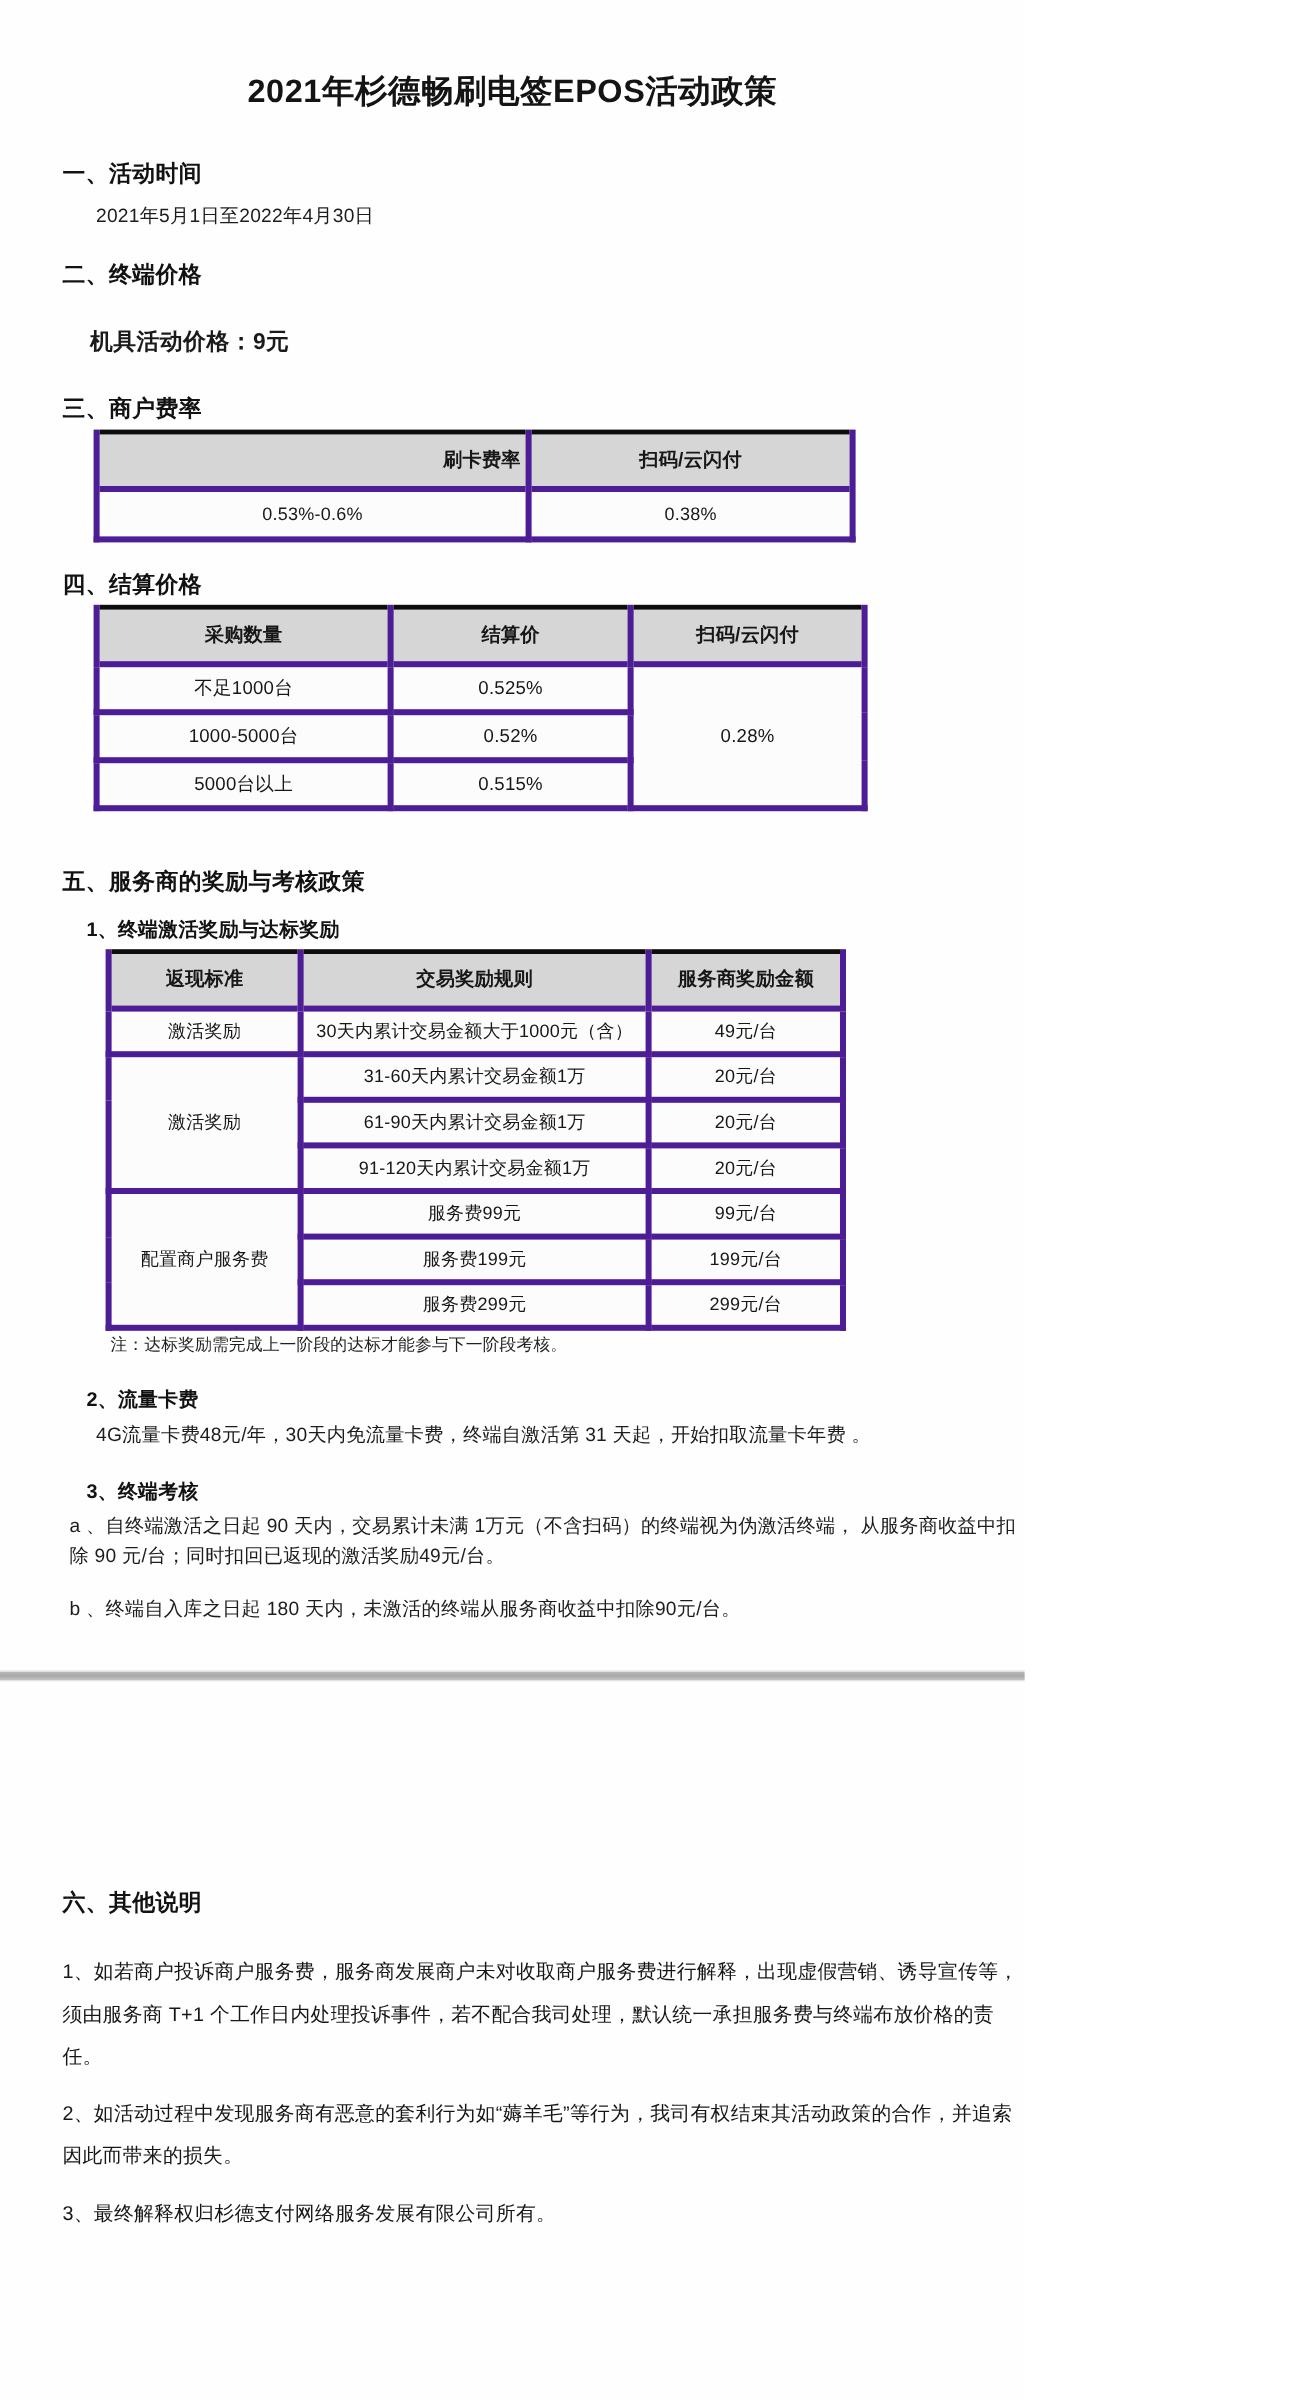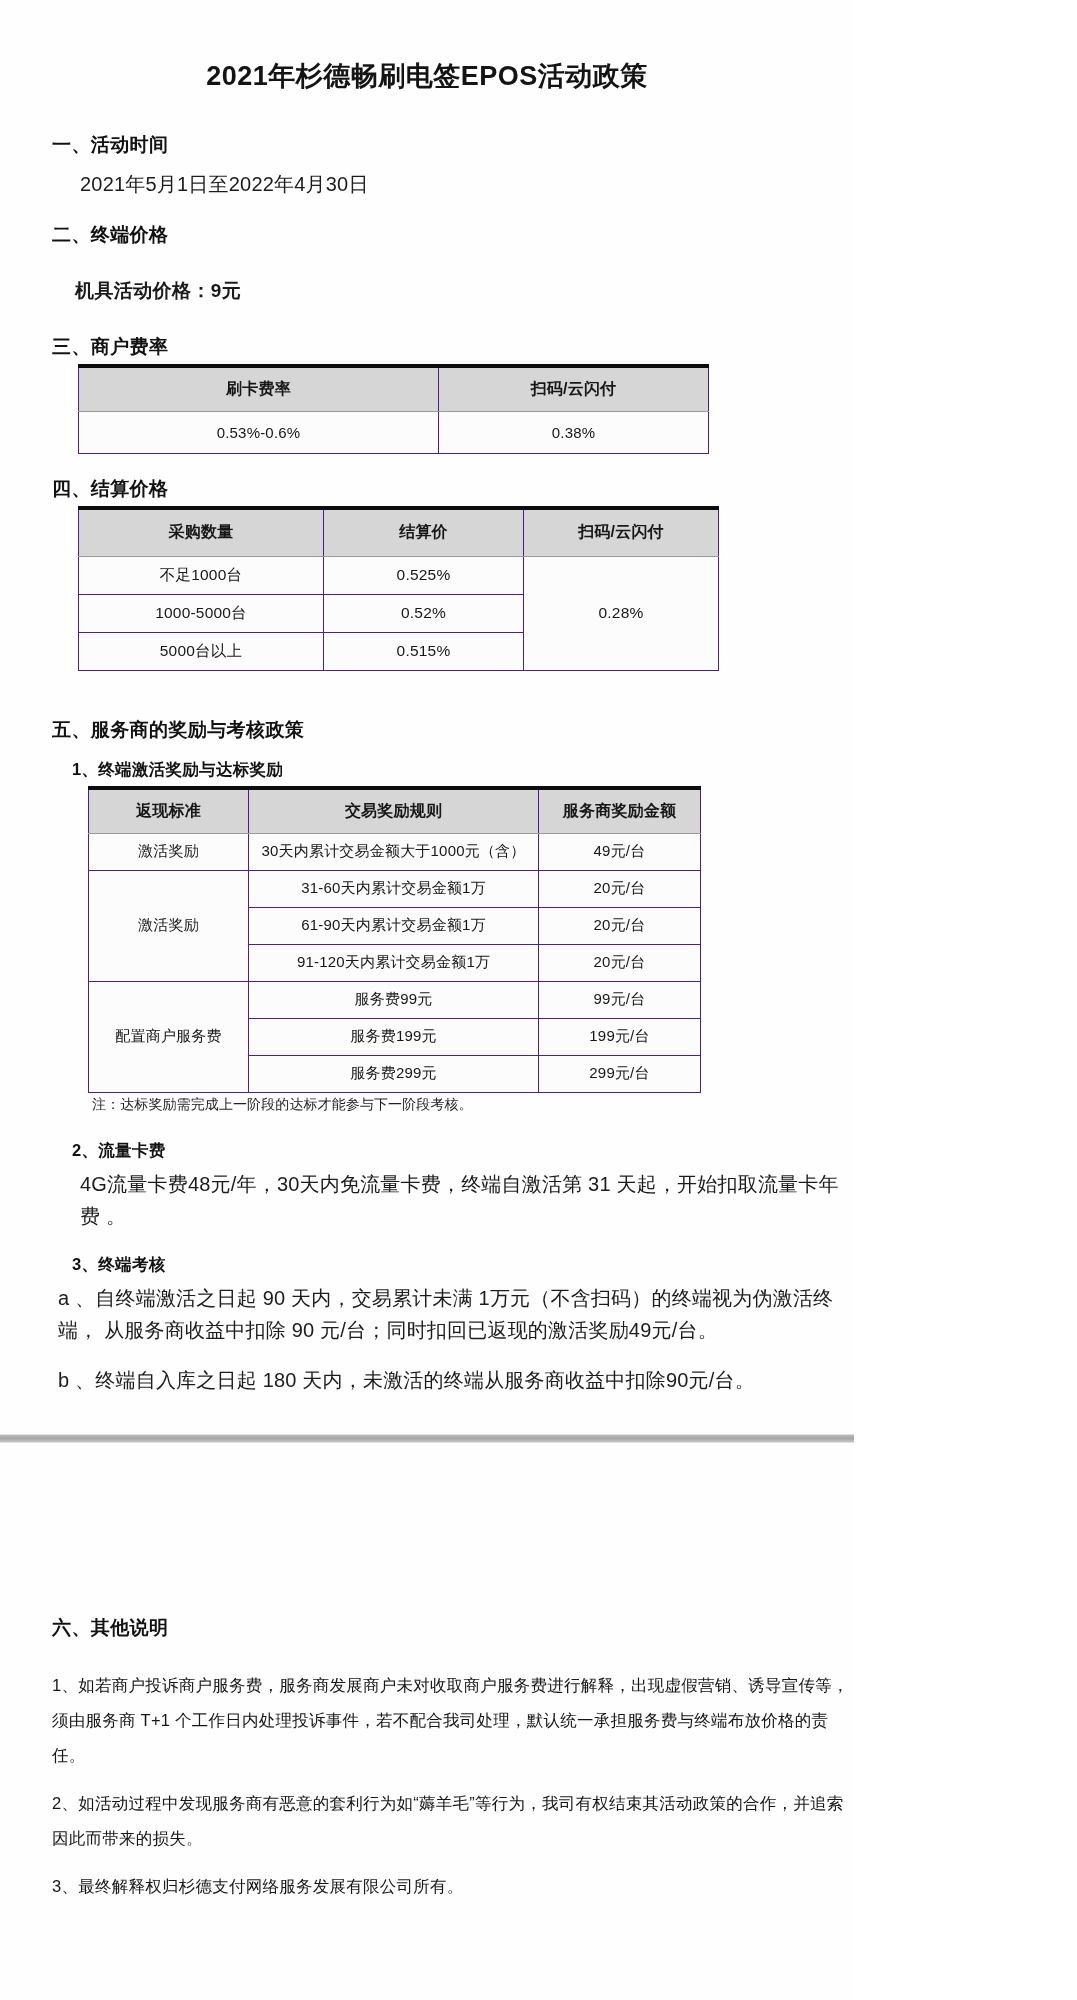--- a/index.html
+++ b/index.html
@@ -42,21 +42,21 @@
   }
   .sec-h.tight { margin-bottom: 4px; }
   .sub-h {
     font-size: 16.5px;
     font-weight: 700;
     color: #121212;
     margin: 16px 0 5px 72px;
     letter-spacing: .3px;
   }
   .body-line {
-    font-size: 20px;
+    font-size: 16px;
     color: #1c1c1c;
     margin: 6px 0 6px 80px;
     line-height: 1.6;
     letter-spacing: .2px;
   }
   .body-line.hang {
     margin-left: 58px;
     padding-left: 0;
     max-width: 960px;
   }
@@ -75,40 +75,40 @@
   .note.small { font-size: 13.2px; margin-left: 100px; }
 
   
   .tbl-wrap { margin: 4px 0 0 78px; }
   table.doc {
     border-collapse: collapse;
     background: #fdfdfd;
     table-layout: fixed;
   }
   table.doc td, table.doc th {
-    border: 1px solid #4c1d95;
+    border: 5px solid #4c1d95;
     font-size: 15.5px;
     font-weight: 400;
     text-align: center;
     vertical-align: middle;
     padding: 7px 4px;
     color: #171717;
     letter-spacing: .2px;
   }
   table.doc thead th {
     background: #d6d6d6;
     font-weight: 700;
     font-size: 16px;
     border-top: 4px solid #0d0d0d;
     border-bottom: 1px solid #9a9a9a;
     padding: 11px 4px;
   }
   table.doc tbody td { background: #fcfcfc; }
   .rate-tbl { width: 630px; }
-  .rate-tbl thead th:nth-child(1) { width: 360px; }
+  .rate-tbl thead th:nth-child(1) { width: 360px; text-align: right; }
   .rate-tbl thead th:nth-child(2) { width: 270px; }
   .rate-tbl tbody td { height: 42px; font-size: 15px; }
 
   .settle-tbl { width: 640px; }
   .settle-tbl thead th:nth-child(1) { width: 245px; }
   .settle-tbl thead th:nth-child(2) { width: 200px; }
   .settle-tbl thead th:nth-child(3) { width: 195px; }
   .settle-tbl tbody td { height: 38px; }
   .settle-tbl thead th { height: 48px; }
 

